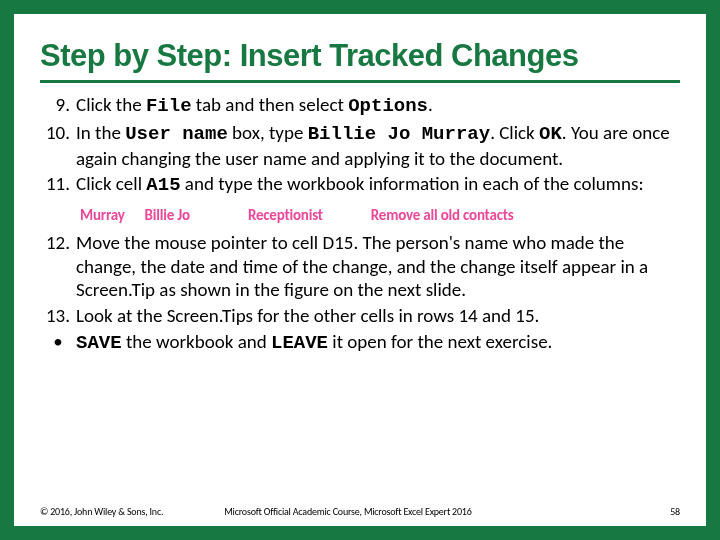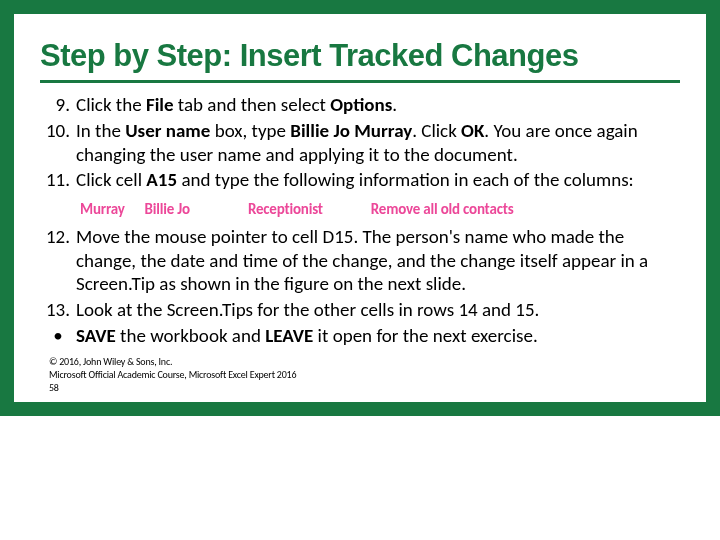--- a/index.html
+++ b/index.html
@@ -3,21 +3,21 @@
 <meta charset="utf-8">
 <style>
   * { box-sizing: border-box; margin: 0; padding: 0; }
   html, body { width: 720px; height: 540px; overflow: hidden; }
   body {
     font-family: "Segoe UI", Calibri, Arial, sans-serif;
     background: #fff;
   }
   .slide {
     width: 720px;
-    height: 416px;
+    height: 540px;
     border: 14px solid #187841;
     background: #ffffff;
     position: relative;
     padding: 18px 26px 0 26px;
   }
   .title {
     color: #187841;
     font-size: 31px;
     font-weight: 700;
     letter-spacing: -0.5px;
@@ -66,26 +66,25 @@
   .footer {
     position: absolute;
     left: 26px;
     right: 26px;
     bottom: 8px;
     display: flex;
     align-items: baseline;
     font-size: 10px;
     color: #000;
     letter-spacing: -0.2px;
-    flex-direction: column;
   }
   .footer .copy { flex: 0 0 auto; margin-right: 52px; }
   .footer .course { flex: 1; margin-left: 9px; }
   .footer .page { flex: 0 0 auto; }
-  b { font-weight: 700; }
+  b { font-weight: 700; font-family: Liberation Mono, monospace; }
 </style>
 </head>
 <body>
 
 <div class="slide">
 
   <div class="title">Step by Step: Insert Tracked Changes</div>
   <div class="rule"></div>
 
   <div class="content">
@@ -100,21 +99,21 @@
     <div class="item">
       <div class="num">10.</div>
       <div class="txt">
         <span>In the </span><b>User name</b><span> box, type </span><b>Billie Jo Murray</b><span>. Click </span><b>OK</b><span>. You are once again changing the user name and applying it to the document.</span>
       </div>
     </div>
 
     <div class="item">
       <div class="num">11.</div>
       <div class="txt">
-        <span>Click cell </span><b>A15</b><span> and type the following information in each of the columns:</span>
+        <span>Click cell </span><b>A15</b><span> and type the workbook information in each of the columns:</span>
       </div>
     </div>
 
     <div class="table-img">
       <span>Murray</span>
       <span>Billie Jo</span>
       <span>Receptionist</span>
       <span>Remove all old contacts</span>
     </div>
 

